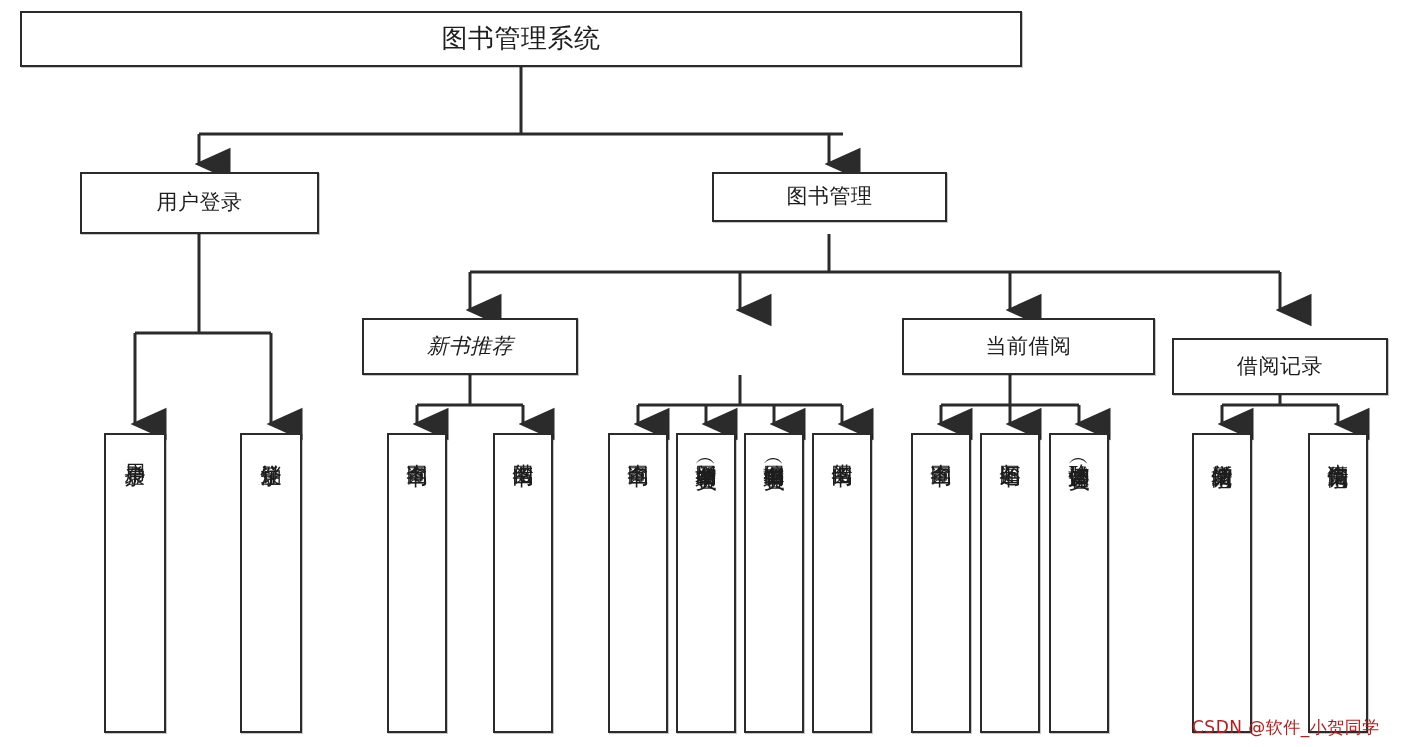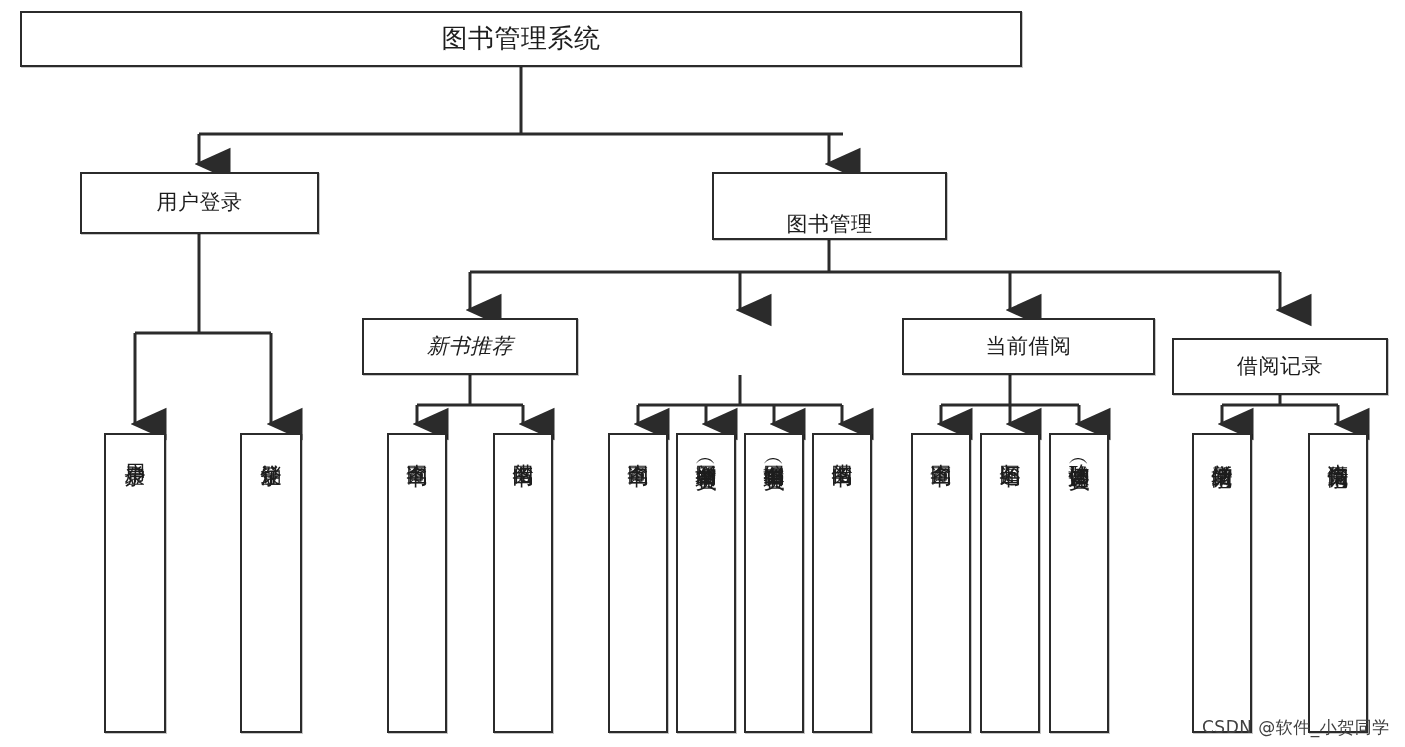--- a/index.html
+++ b/index.html
@@ -61,24 +61,23 @@
     writing-mode: vertical-rl;
     text-orientation: upright;
     font-size: 21px;
     line-height: 1.05;
     letter-spacing: 1px;
     white-space: nowrap;
   }
   .watermark {
     position: absolute;
     font-size: 17px;
-    color: #404040;
+    color: #b91c1c;
     white-space: nowrap;
     letter-spacing: 0.5px;
-    margin-left: 10px;
   }
 </style>
 </head>
 <body>
 
 <div id="canvas">
 
   <svg class="wires" viewBox="0 0 1405 747">
     <defs>
       <marker id="arrow" viewBox="0 0 12 12" refX="6" refY="10.5" markerWidth="12" markerHeight="12" orient="auto-start-reverse">
@@ -131,21 +130,21 @@
   </svg>
 
   <div class="node h title" style="left:20px; top:11px; width:1002px; height:56px;">
     <span class="lbl">图书管理系统</span>
   </div>
 
   <div class="node h" style="left:80px; top:172px; width:239px; height:62px;">
     <span class="lbl">用户登录</span>
   </div>
 
-  <div class="node h" style="left:712px; top:172px; width:235px; height:68px;align-items:flex-end;">
+  <div class="node h" style="left:712px; top:172px; width:235px; height:50px;">
     <span class="lbl">图书管理</span>
   </div>
 
   <div class="node h" style="left:362px; top:318px; width:216px; height:57px;font-style:italic;">
     <span class="lbl">新书推荐</span>
   </div>
 
 
   <div class="node h" style="left:902px; top:318px; width:253px; height:57px;">
     <span class="lbl">当前借阅</span>

